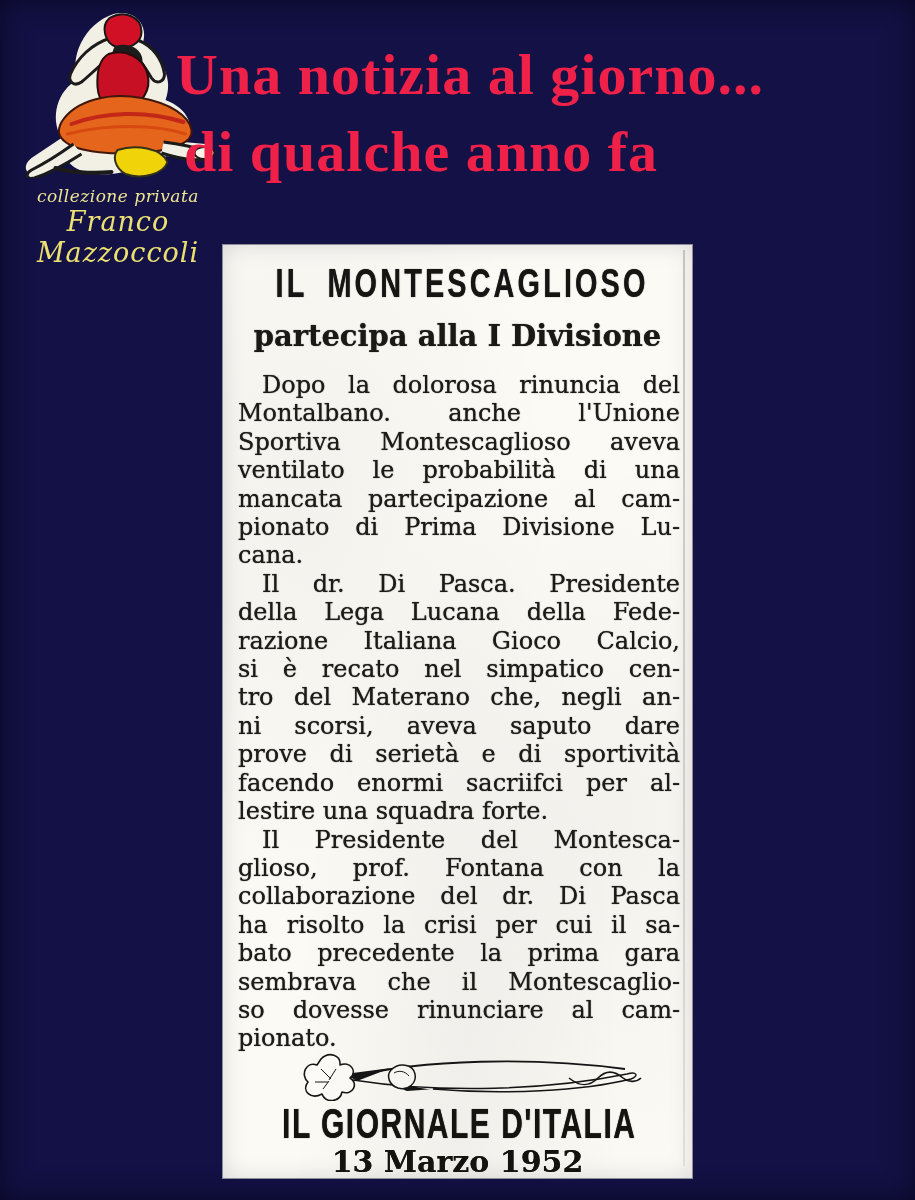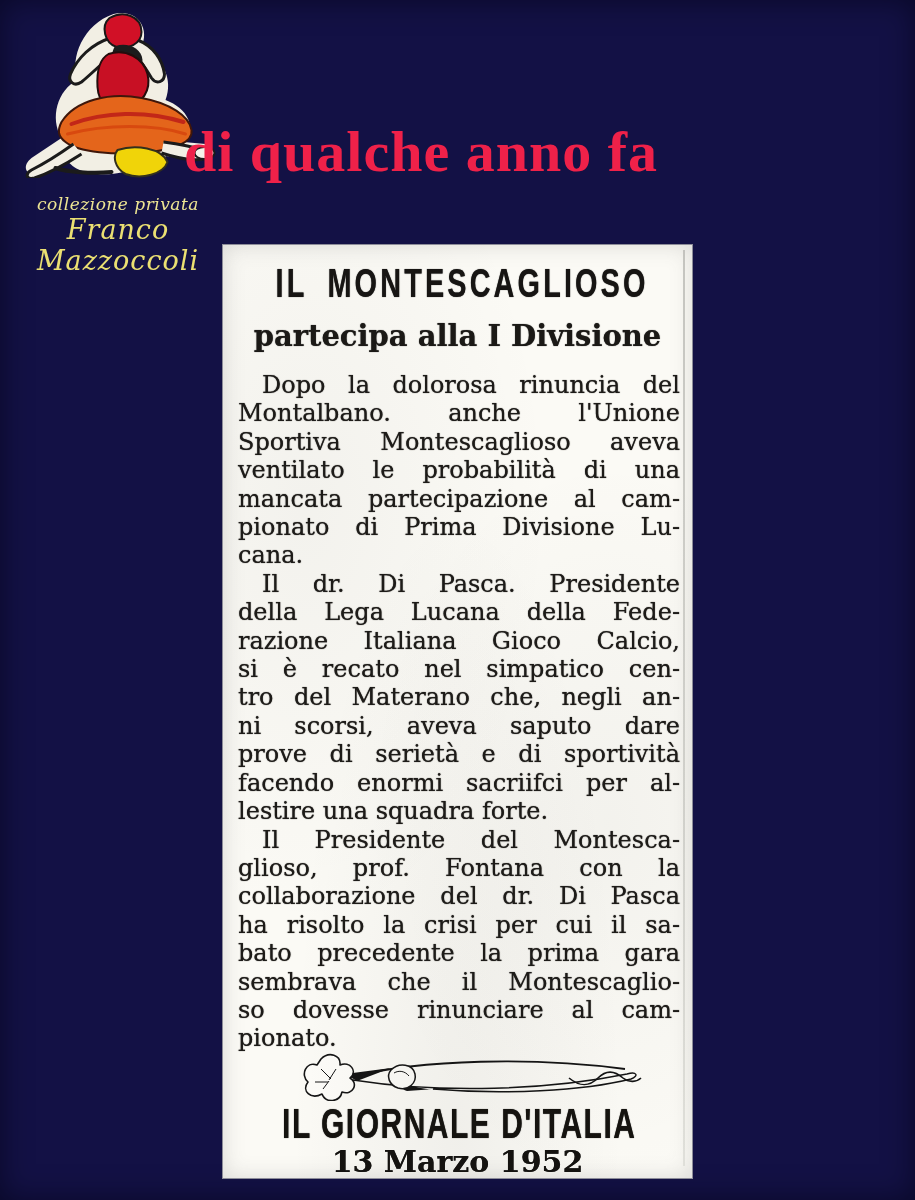--- a/index.html
+++ b/index.html
@@ -11,21 +11,21 @@
     background: #131145;
     overflow: hidden;
     box-shadow: inset 0 0 30px rgba(0,0,15,0.55);
     font-family: "Liberation Serif", serif;
   }
 
   
   .logo { position: absolute; left: 14px; top: 6px; width: 208px; }
   .logo svg { display: block; width: 208px; height: 172px; }
   .logo-cap1 {
-    margin-top: 16px; text-align: center;
+    margin-top: 8px; text-align: center;
     font-family: "DejaVu Serif", serif; font-style: italic;
     font-size: 17px; color: #ede593; letter-spacing: 0.5px;
   }
   .logo-cap2 {
     text-align: center;
     font-family: "DejaVu Serif", serif; font-style: italic;
     font-size: 27px; color: #ebe072; letter-spacing: 1px;
   }
 
   .title1 {
@@ -131,20 +131,21 @@
 
       <path d="M58,138 C44,148 28,158 16,164 C9,168 11,174 19,172 C34,167 52,157 66,148" fill="#f2efe4" stroke="#1b1b1b" stroke-width="3"></path>
       <path d="M148,136 C162,138 178,141 188,144 C196,146 196,152 188,153 C176,155 158,151 146,147" fill="#f2efe4" stroke="#1b1b1b" stroke-width="3"></path>
       <ellipse cx="189" cy="147" rx="10" ry="6" fill="#f6f3e9" stroke="#1b1b1b" stroke-width="2"></ellipse>
       <path d="M96,166 C76,168 52,166 40,162" stroke="#1b1b1b" stroke-width="4" fill="none" stroke-linecap="round"></path>
     </svg>
     <div class="logo-cap1">collezione privata</div>
     <div class="logo-cap2">Franco  Mazzoccoli</div>
   </div>
 
+  <div class="title1">Una notizia al giorno...</div>
   <div class="title2">di qualche anno fa</div>
 
   <div class="clipping">
     <div class="column-rule"></div>
 
     <div class="headline">
       <span>IL MONTESCAGLIOSO</span>
     </div>
 
     <div class="subhead">partecipa alla I Divisione</div>

